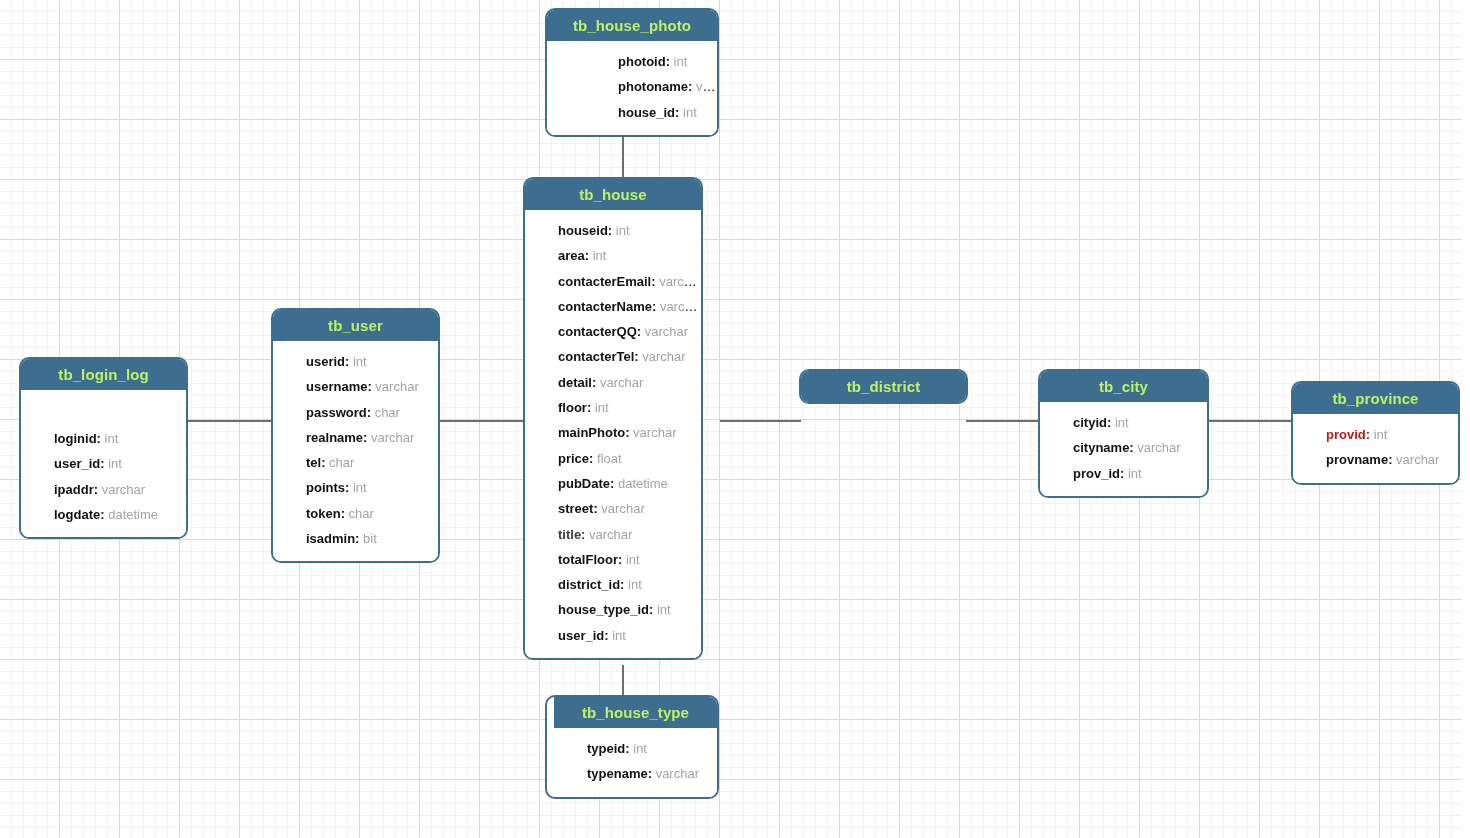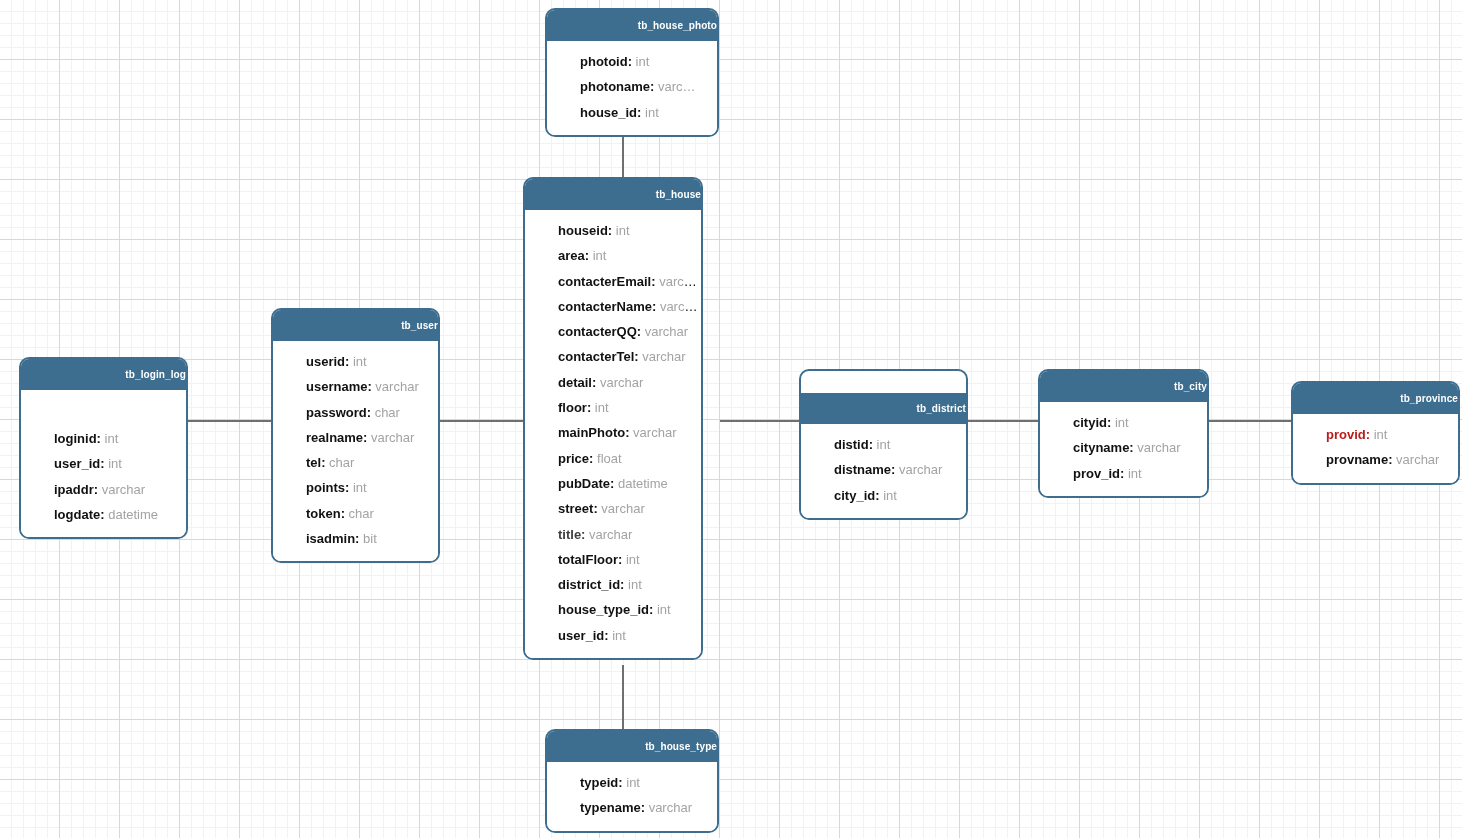--- a/index.html
+++ b/index.html
@@ -53,24 +53,24 @@
     position: absolute;
     z-index: 3;
     border: 2px solid #3d6e8f;
     border-radius: 10px;
     background: #ffffff;
     box-sizing: border-box;
     overflow: hidden;
   }
   .entity-header {
     background: #3d6e8f;
-    color: #ffffff;
-    font-size: 10px;
+    color: #bef264;
+    font-size: 15px;
     font-weight: bold;
-    text-align: right;
+    text-align: center;
     line-height: 31px;
     height: 31px;
     letter-spacing: 0.1px;
   }
   .entity-body {
     padding: 8px 0 10px 0;
     background: #ffffff;
   }
   .field {
     font-size: 13px;
@@ -98,21 +98,21 @@
       <div class="connector v" style="left: 622px; top: 665px; height: 65px; background: rgb(111, 111, 111);"></div>
       <div class="connector h" style="left: 187px; top: 420px; width: 86px; background: rgb(111, 111, 111);"></div>
       <div class="connector h" style="left: 439px; top: 420px; width: 86px; background: rgb(111, 111, 111);"></div>
       <div class="connector h" style="left: 720px; top: 420px; width: 81px; background: rgb(111, 111, 111);"></div>
       <div class="connector h" style="left: 966px; top: 420px; width: 74px; background: rgb(111, 111, 111);"></div>
       <div class="connector h" style="left: 1207px; top: 420px; width: 86px; background: rgb(111, 111, 111);"></div>
     </div>
   <div id="entities">
       <div class="entity" style="left: 545px; top: 8px; width: 174px; border-color: rgb(61, 110, 143);">
         <div class="entity-header" style="background: rgb(61, 110, 143);">tb_house_photo</div>
-        <div class="entity-body" style="background: rgb(255, 255, 255);">
+        <div class="entity-body" style="background: rgb(255, 255, 255); padding-left: 38px;">
           <div class="field"><span class="fname" style="color: rgb(17, 17, 17);">photoid:</span><span class="ftype" style="color: rgb(163, 163, 163);"> int</span></div>
           <div class="field"><span class="fname" style="color: rgb(17, 17, 17);">photoname:</span><span class="ftype" style="color: rgb(163, 163, 163);"> varc…</span></div>
           <div class="field"><span class="fname" style="color: rgb(17, 17, 17);">house_id:</span><span class="ftype" style="color: rgb(163, 163, 163);"> int</span></div>
         </div>
       </div>
       <div class="entity" style="left: 523px; top: 177px; width: 180px; border-color: rgb(61, 110, 143);">
         <div class="entity-header" style="background: rgb(61, 110, 143);">tb_house</div>
         <div class="entity-body" style="background: rgb(255, 255, 255);">
           <div class="field"><span class="fname" style="color: rgb(17, 17, 17);">houseid:</span><span class="ftype" style="color: rgb(163, 163, 163);"> int</span></div>
           <div class="field"><span class="fname" style="color: rgb(17, 17, 17);">area:</span><span class="ftype" style="color: rgb(163, 163, 163);"> int</span></div>
@@ -149,43 +149,38 @@
       <div class="entity" style="left: 19px; top: 357px; width: 169px; border-color: rgb(61, 110, 143);">
         <div class="entity-header" style="background: rgb(61, 110, 143);">tb_login_log</div>
         <div class="entity-body" style="background: rgb(255, 255, 255); margin-top: 28px;">
           <div class="field"><span class="fname" style="color: rgb(17, 17, 17);">loginid:</span><span class="ftype" style="color: rgb(163, 163, 163);"> int</span></div>
           <div class="field"><span class="fname" style="color: rgb(17, 17, 17);">user_id:</span><span class="ftype" style="color: rgb(163, 163, 163);"> int</span></div>
           <div class="field"><span class="fname" style="color: rgb(17, 17, 17);">ipaddr:</span><span class="ftype" style="color: rgb(163, 163, 163);"> varchar</span></div>
           <div class="field"><span class="fname" style="color: rgb(17, 17, 17);">logdate:</span><span class="ftype" style="color: rgb(163, 163, 163);"> datetime</span></div>
         </div>
       </div>
       <div class="entity" style="left: 799px; top: 369px; width: 169px; border-color: rgb(61, 110, 143);">
-        <div class="entity-header" style="background: rgb(61, 110, 143); margin-top: 22px;">tb_district</div>
-        <div class="entity-body" style="background: rgb(255, 255, 255);">
-          <div class="field"><span class="fname" style="color: rgb(17, 17, 17);">distid:</span><span class="ftype" style="color: rgb(163, 163, 163);"> int</span></div>
-          <div class="field"><span class="fname" style="color: rgb(17, 17, 17);">distname:</span><span class="ftype" style="color: rgb(163, 163, 163);"> varchar</span></div>
-          <div class="field"><span class="fname" style="color: rgb(17, 17, 17);">city_id:</span><span class="ftype" style="color: rgb(163, 163, 163);"> int</span></div>
-        </div>
+        <div class="entity-header" style="background: rgb(61, 110, 143);">tb_district</div>
       </div>
       <div class="entity" style="left: 1038px; top: 369px; width: 171px; border-color: rgb(61, 110, 143);">
         <div class="entity-header" style="background: rgb(61, 110, 143);">tb_city</div>
         <div class="entity-body" style="background: rgb(255, 255, 255);">
           <div class="field"><span class="fname" style="color: rgb(17, 17, 17);">cityid:</span><span class="ftype" style="color: rgb(163, 163, 163);"> int</span></div>
           <div class="field"><span class="fname" style="color: rgb(17, 17, 17);">cityname:</span><span class="ftype" style="color: rgb(163, 163, 163);"> varchar</span></div>
           <div class="field"><span class="fname" style="color: rgb(17, 17, 17);">prov_id:</span><span class="ftype" style="color: rgb(163, 163, 163);"> int</span></div>
         </div>
       </div>
       <div class="entity" style="left: 1291px; top: 381px; width: 169px; border-color: rgb(61, 110, 143);">
         <div class="entity-header" style="background: rgb(61, 110, 143);">tb_province</div>
         <div class="entity-body" style="background: rgb(255, 255, 255);">
           <div class="field"><span class="fname" style="color: #b91c1c;">provid:</span><span class="ftype" style="color: rgb(163, 163, 163);"> int</span></div>
           <div class="field"><span class="fname" style="color: rgb(17, 17, 17);">provname:</span><span class="ftype" style="color: rgb(163, 163, 163);"> varchar</span></div>
         </div>
       </div>
-      <div class="entity" style="left: 545px; top: 729px; width: 174px; border-color: rgb(61, 110, 143);">
+      <div class="entity" style="left: 545px; top: 695px; width: 174px; border-color: rgb(61, 110, 143); padding-left: 7px;">
         <div class="entity-header" style="background: rgb(61, 110, 143);">tb_house_type</div>
         <div class="entity-body" style="background: rgb(255, 255, 255);">
           <div class="field"><span class="fname" style="color: rgb(17, 17, 17);">typeid:</span><span class="ftype" style="color: rgb(163, 163, 163);"> int</span></div>
           <div class="field"><span class="fname" style="color: rgb(17, 17, 17);">typename:</span><span class="ftype" style="color: rgb(163, 163, 163);"> varchar</span></div>
         </div>
       </div>
     </div>
   <div id="right-gutter"></div>
 </div>
 

